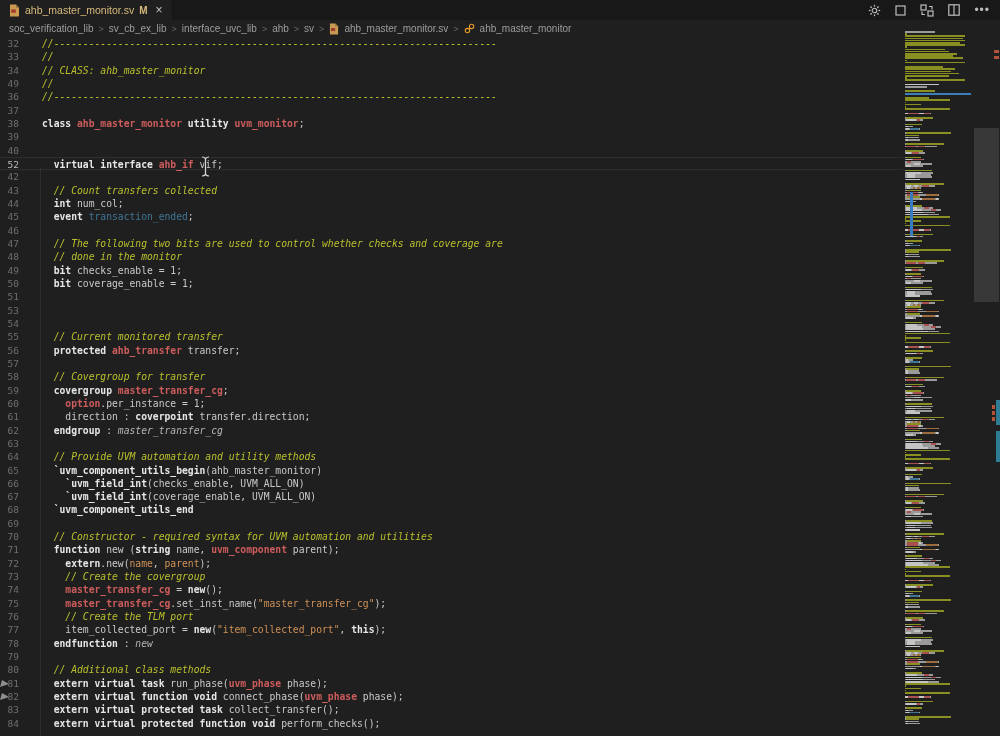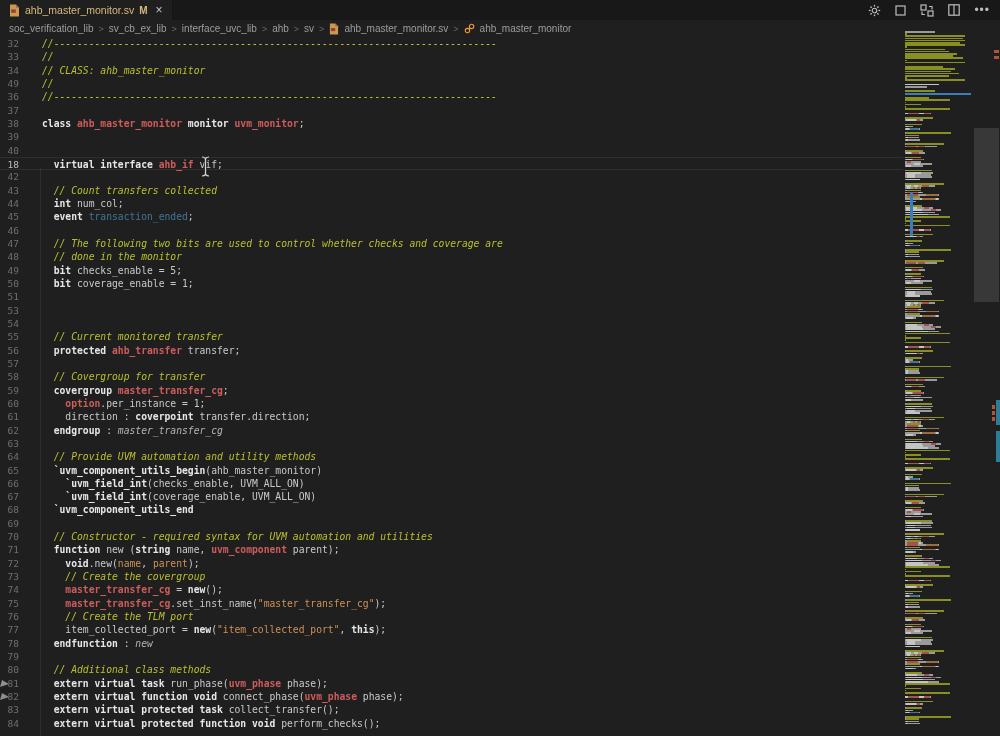--- a/index.html
+++ b/index.html
@@ -136,32 +136,32 @@
     </div>
 
   <div class="editor" id="editor">
     <div class="indent-guide"></div>
   <div class="line"><span class="num">32</span><span class="code"><span class="tk-cm">//----------------------------------------------------------------------------</span></span></div>
       <div class="line"><span class="num">33</span><span class="code"><span class="tk-cm">//</span></span></div>
       <div class="line"><span class="num">34</span><span class="code"><span class="tk-cm">// CLASS: ahb_master_monitor</span></span></div>
       <div class="line"><span class="num">49</span><span class="code"><span class="tk-cm">//</span></span></div>
       <div class="line"><span class="num">36</span><span class="code"><span class="tk-cm">//----------------------------------------------------------------------------</span></span></div>
       <div class="line"><span class="num">37</span><span class="code"></span></div>
-      <div class="line"><span class="num">38</span><span class="code"><span class="tk-kw">class</span><span class="tk-id"> </span><span class="tk-ty">ahb_master_monitor</span><span class="tk-id"> </span><span class="tk-kw">monitor</span><span class="tk-id"> </span><span class="tk-ty">uvm_monitor</span><span class="tk-id">;</span></span></div>
+      <div class="line"><span class="num">38</span><span class="code"><span class="tk-kw">class</span><span class="tk-id"> </span><span class="tk-ty">ahb_master_monitor</span><span class="tk-id"> </span><span class="tk-kw">utility</span><span class="tk-id"> </span><span class="tk-ty">uvm_monitor</span><span class="tk-id">;</span></span></div>
       <div class="line"><span class="num">39</span><span class="code"></span></div>
       <div class="line"><span class="num">40</span><span class="code"><span class="tk-id">  </span></span></div>
-      <div class="line cur"><span class="num">18</span><span class="code"><span class="tk-id">  </span><span class="tk-kw">virtual interface</span><span class="tk-id"> </span><span class="tk-ty">ahb_if</span><span class="tk-id"> vif;</span></span></div>
+      <div class="line cur"><span class="num">52</span><span class="code"><span class="tk-id">  </span><span class="tk-kw">virtual interface</span><span class="tk-id"> </span><span class="tk-ty">ahb_if</span><span class="tk-id"> vif;</span></span></div>
       <div class="line"><span class="num">42</span><span class="code"></span></div>
       <div class="line"><span class="num">43</span><span class="code"><span class="tk-id">  </span><span class="tk-cm">// Count transfers collected</span></span></div>
       <div class="line"><span class="num">44</span><span class="code"><span class="tk-id">  </span><span class="tk-kw">int</span><span class="tk-id"> num_col;</span></span></div>
       <div class="line"><span class="num">45</span><span class="code"><span class="tk-id">  </span><span class="tk-kw">event</span><span class="tk-id"> </span><span class="tk-ev">transaction_ended</span><span class="tk-id">;</span></span></div>
       <div class="line"><span class="num">46</span><span class="code"></span></div>
       <div class="line"><span class="num">47</span><span class="code"><span class="tk-id">  </span><span class="tk-cm">// The following two bits are used to control whether checks and coverage are</span></span></div>
       <div class="line"><span class="num">48</span><span class="code"><span class="tk-id">  </span><span class="tk-cm">// done in the monitor</span></span></div>
-      <div class="line"><span class="num">49</span><span class="code"><span class="tk-id">  </span><span class="tk-kw">bit</span><span class="tk-id"> checks_enable = 5;</span></span></div>
+      <div class="line"><span class="num">49</span><span class="code"><span class="tk-id">  </span><span class="tk-kw">bit</span><span class="tk-id"> checks_enable = 1;</span></span></div>
       <div class="line"><span class="num">50</span><span class="code"><span class="tk-id">  </span><span class="tk-kw">bit</span><span class="tk-id"> coverage_enable = 1;</span></span></div>
       <div class="line"><span class="num">51</span><span class="code"></span></div>
       <div class="line"><span class="num">53</span></div>
       <div class="line"><span class="num">54</span><span class="code"></span></div>
       <div class="line"><span class="num">55</span><span class="code"><span class="tk-id">  </span><span class="tk-cm">// Current monitored transfer</span></span></div>
       <div class="line"><span class="num">56</span><span class="code"><span class="tk-id">  </span><span class="tk-kw">protected</span><span class="tk-id"> </span><span class="tk-ty">ahb_transfer</span><span class="tk-id"> transfer;</span></span></div>
       <div class="line"><span class="num">57</span><span class="code"></span></div>
       <div class="line"><span class="num">58</span><span class="code"><span class="tk-id">  </span><span class="tk-cm">// Covergroup for transfer</span></span></div>
       <div class="line"><span class="num">59</span><span class="code"><span class="tk-id">  </span><span class="tk-kw">covergroup</span><span class="tk-id"> </span><span class="tk-ty">master_transfer_cg</span><span class="tk-id">;</span></span></div>
       <div class="line"><span class="num">60</span><span class="code"><span class="tk-id">    </span><span class="tk-ty">option</span><span class="tk-id">.per_instance = 1;</span></span></div>
@@ -169,21 +169,21 @@
       <div class="line"><span class="num">62</span><span class="code"><span class="tk-id">  </span><span class="tk-kw">endgroup</span><span class="tk-id"> : </span><span class="tk-itx">master_transfer_cg</span></span></div>
       <div class="line"><span class="num">63</span><span class="code"></span></div>
       <div class="line"><span class="num">64</span><span class="code"><span class="tk-id">  </span><span class="tk-cm">// Provide UVM automation and utility methods</span></span></div>
       <div class="line"><span class="num">65</span><span class="code"><span class="tk-id">  </span><span class="tk-kw">`uvm_component_utils_begin</span><span class="tk-id">(ahb_master_monitor)</span></span></div>
       <div class="line"><span class="num">66</span><span class="code"><span class="tk-id">    </span><span class="tk-kw">`uvm_field_int</span><span class="tk-id">(checks_enable, UVM_ALL_ON)</span></span></div>
       <div class="line"><span class="num">67</span><span class="code"><span class="tk-id">    </span><span class="tk-kw">`uvm_field_int</span><span class="tk-id">(coverage_enable, UVM_ALL_ON)</span></span></div>
       <div class="line"><span class="num">68</span><span class="code"><span class="tk-id">  </span><span class="tk-kw">`uvm_component_utils_end</span></span></div>
       <div class="line"><span class="num">69</span><span class="code"></span></div>
       <div class="line"><span class="num">70</span><span class="code"><span class="tk-id">  </span><span class="tk-cm">// Constructor - required syntax for UVM automation and utilities</span></span></div>
       <div class="line"><span class="num">71</span><span class="code"><span class="tk-id">  </span><span class="tk-kw">function</span><span class="tk-id"> new (</span><span class="tk-kw">string</span><span class="tk-id"> name, </span><span class="tk-ty">uvm_component</span><span class="tk-id"> parent);</span></span></div>
-      <div class="line"><span class="num">72</span><span class="code"><span class="tk-id">    </span><span class="tk-kw">void</span><span class="tk-id">.new(</span><span class="tk-pr">name</span><span class="tk-id">, </span><span class="tk-pr">parent</span><span class="tk-id">);</span></span></div>
+      <div class="line"><span class="num">72</span><span class="code"><span class="tk-id">    </span><span class="tk-kw">extern</span><span class="tk-id">.new(</span><span class="tk-pr">name</span><span class="tk-id">, </span><span class="tk-pr">parent</span><span class="tk-id">);</span></span></div>
       <div class="line"><span class="num">73</span><span class="code"><span class="tk-id">    </span><span class="tk-cm">// Create the covergroup</span></span></div>
       <div class="line"><span class="num">74</span><span class="code"><span class="tk-id">    </span><span class="tk-ty">master_transfer_cg</span><span class="tk-id"> = </span><span class="tk-kw">new</span><span class="tk-id">();</span></span></div>
       <div class="line"><span class="num">75</span><span class="code"><span class="tk-id">    </span><span class="tk-ty">master_transfer_cg</span><span class="tk-id">.set_inst_name(</span><span class="tk-st">"master_transfer_cg"</span><span class="tk-id">);</span></span></div>
       <div class="line"><span class="num">76</span><span class="code"><span class="tk-id">    </span><span class="tk-cm">// Create the TLM port</span></span></div>
       <div class="line"><span class="num">77</span><span class="code"><span class="tk-id">    item_collected_port = </span><span class="tk-kw">new</span><span class="tk-id">(</span><span class="tk-st">"item_collected_port"</span><span class="tk-id">, </span><span class="tk-kw">this</span><span class="tk-id">);</span></span></div>
       <div class="line"><span class="num">78</span><span class="code"><span class="tk-id">  </span><span class="tk-kw">endfunction</span><span class="tk-id"> : </span><span class="tk-itx">new</span></span></div>
       <div class="line"><span class="num">79</span><span class="code"></span></div>
       <div class="line"><span class="num">80</span><span class="code"><span class="tk-id">  </span><span class="tk-cm">// Additional class methods</span></span></div>
       <div class="line"><span class="num">81</span><span class="code"><span class="tk-id">  </span><span class="tk-kw">extern virtual task</span><span class="tk-id"> run_phase(</span><span class="tk-ty">uvm_phase</span><span class="tk-id"> phase);</span></span><svg class="gutter-arrow" style="top:2px" viewBox="0 0 10 10">
           <polygon points="0,8 9,5 2,1" fill="#8f8f8f"></polygon>

